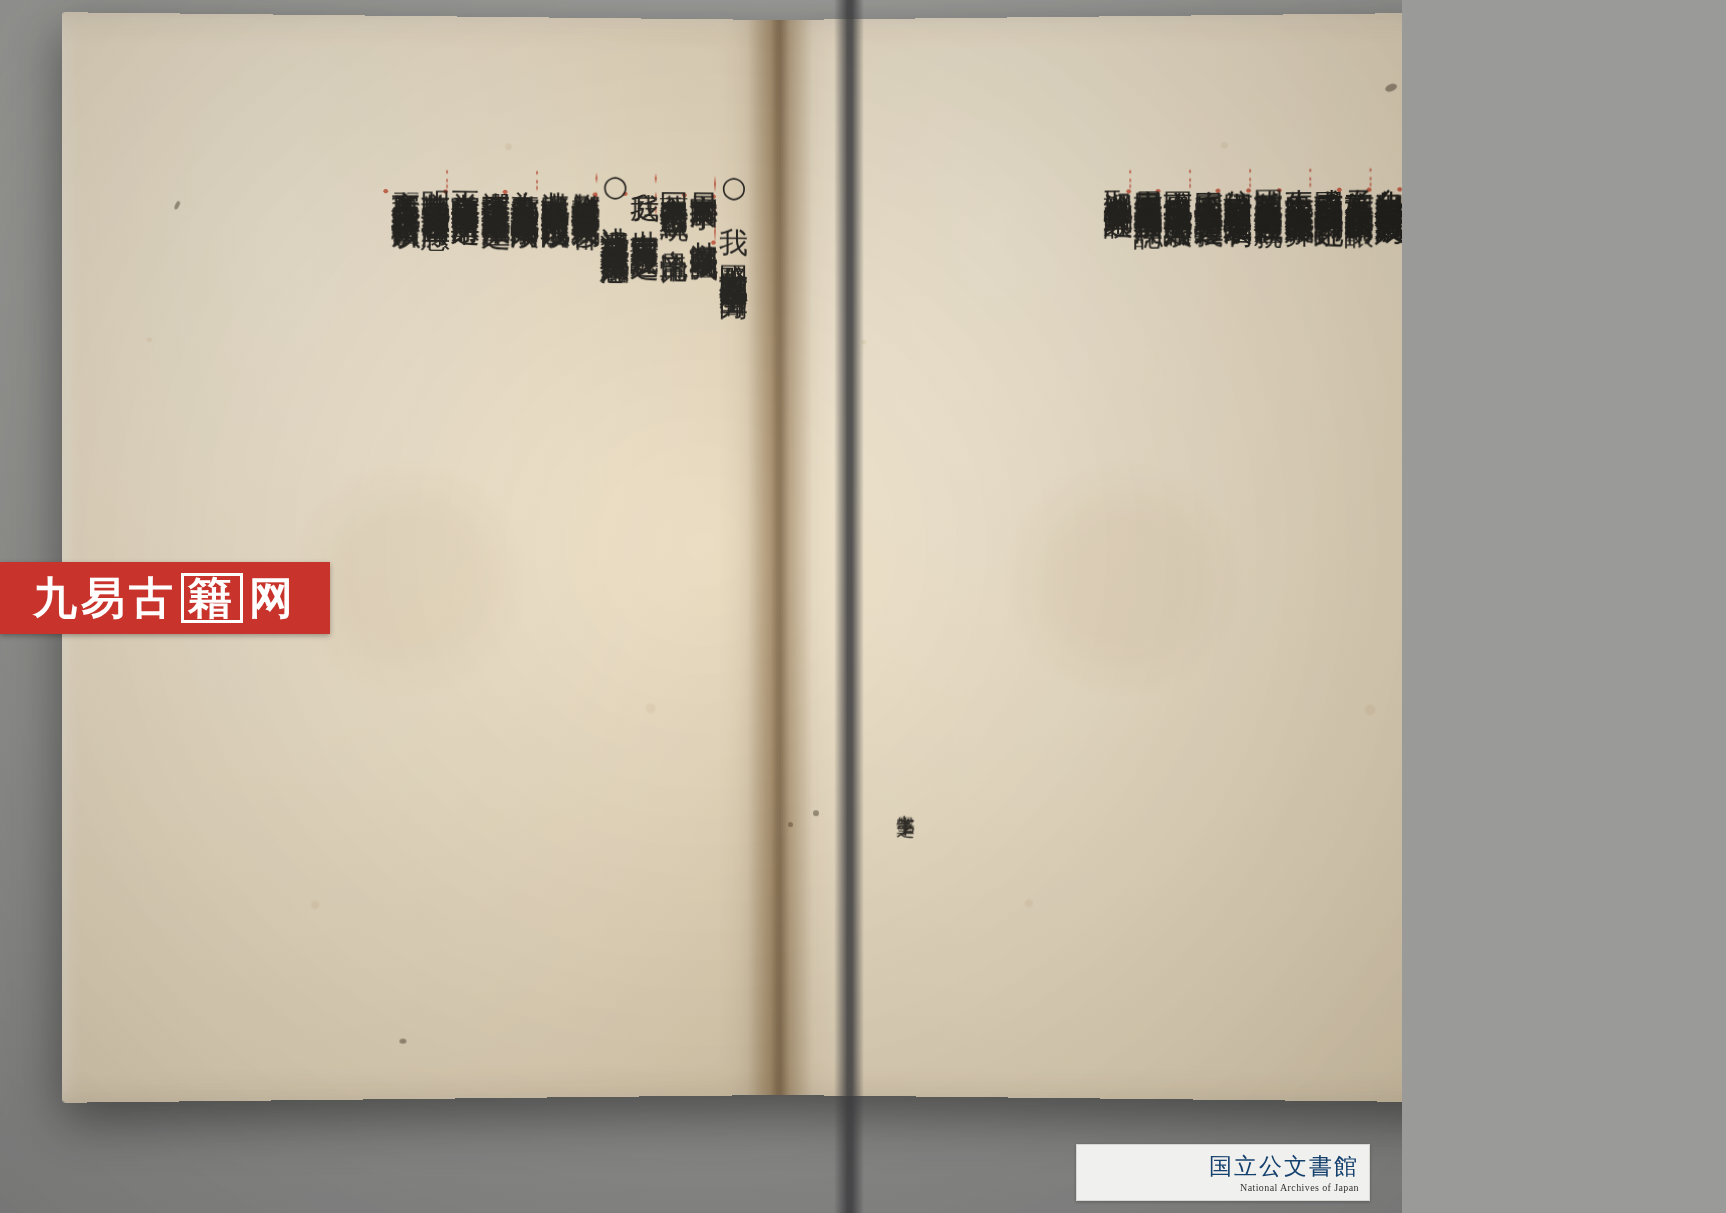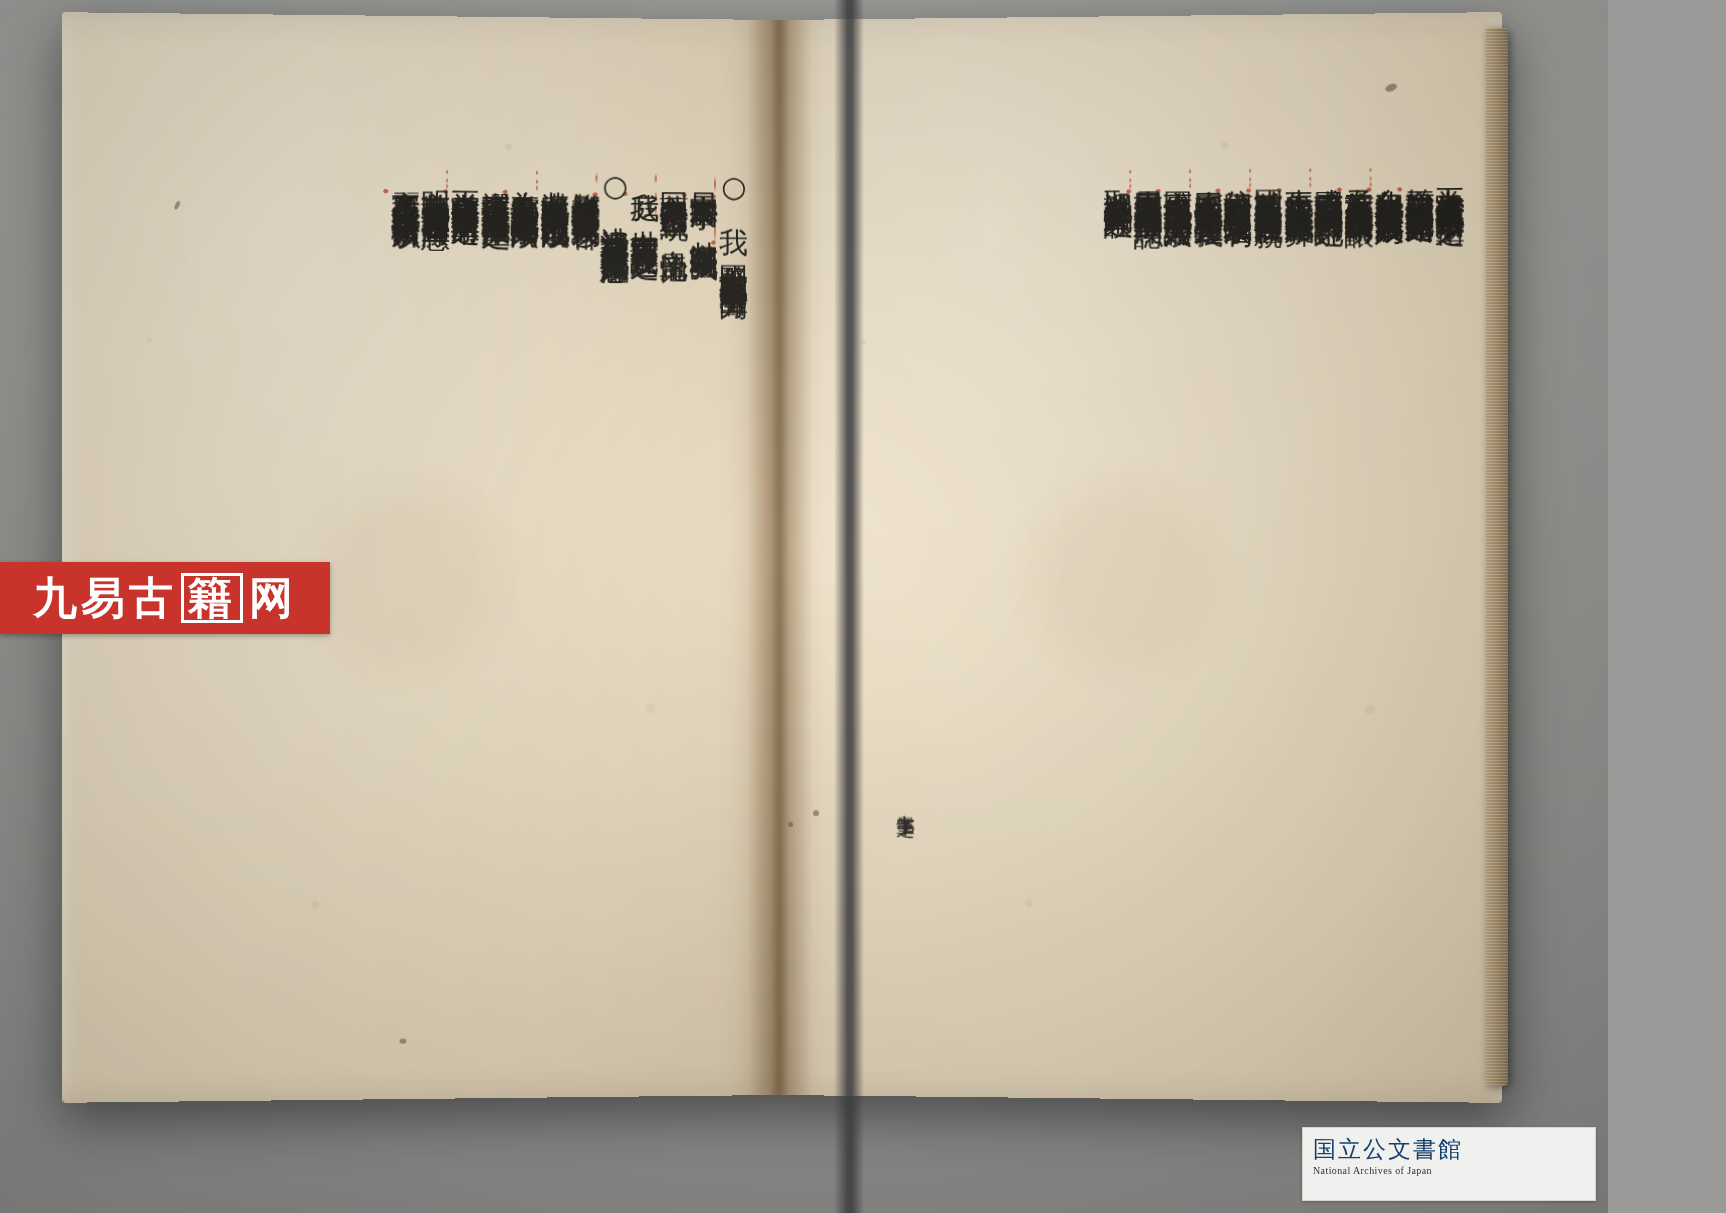--- a/index.html
+++ b/index.html
@@ -9,21 +9,21 @@
   }
   body {
     width: 1726px;
     height: 1213px;
     overflow: hidden;
     font-family: "DejaVu Sans", sans-serif;
   }
 
   #scene {
     position: relative;
-    width: 1608px;
+    width: 1402px;
     height: 1213px;
     background:
       linear-gradient(180deg, #a9a9a6 0%, #9c9c99 45%, #919190 100%);
     overflow: hidden;
   }
 
   
   #scene::after {
     content: "";
     position: absolute;
@@ -240,27 +240,27 @@
     display: inline-block;
     border: 3px solid #ffffff;
     padding: 0 4px;
     margin-left: 4px;
     line-height: 1;
   }
 
   
   .credit {
     position: absolute;
-    right: 12px;
+    right: 32px;
     bottom: 12px;
     width: 272px;
     background: #f0f0ee;
     border: 1px solid #d6d6d2;
-    padding: 8px 10px 24px 10px;
-    text-align: left;
+    padding: 8px 10px 7px 10px;
+    text-align: right;
     z-index: 30;
     box-shadow: 0 1px 3px rgba(0,0,0,0.25);
   }
   .credit .jp {
     font-family: "DejaVu Serif", serif;
     font-size: 23px;
     color: #14406e;
     letter-spacing: 2px;
     line-height: 1.15;
   }

